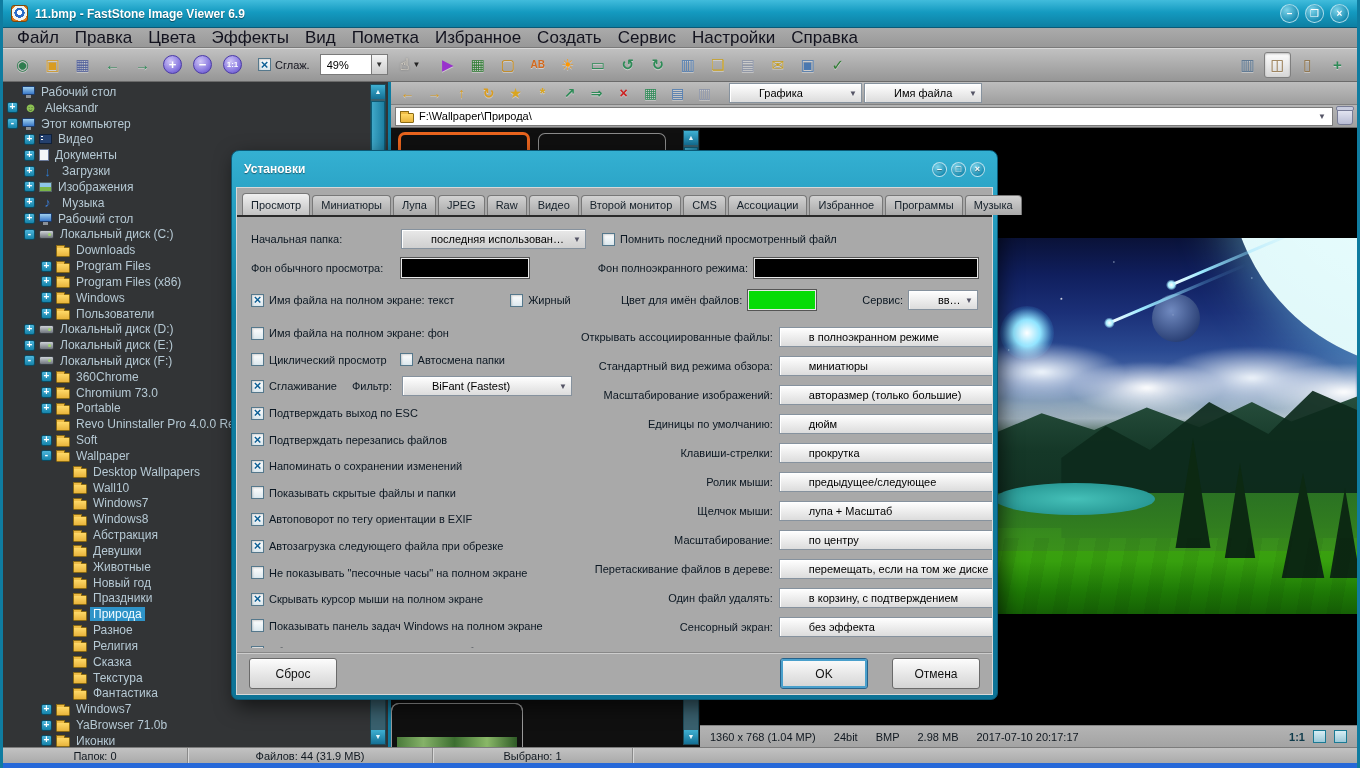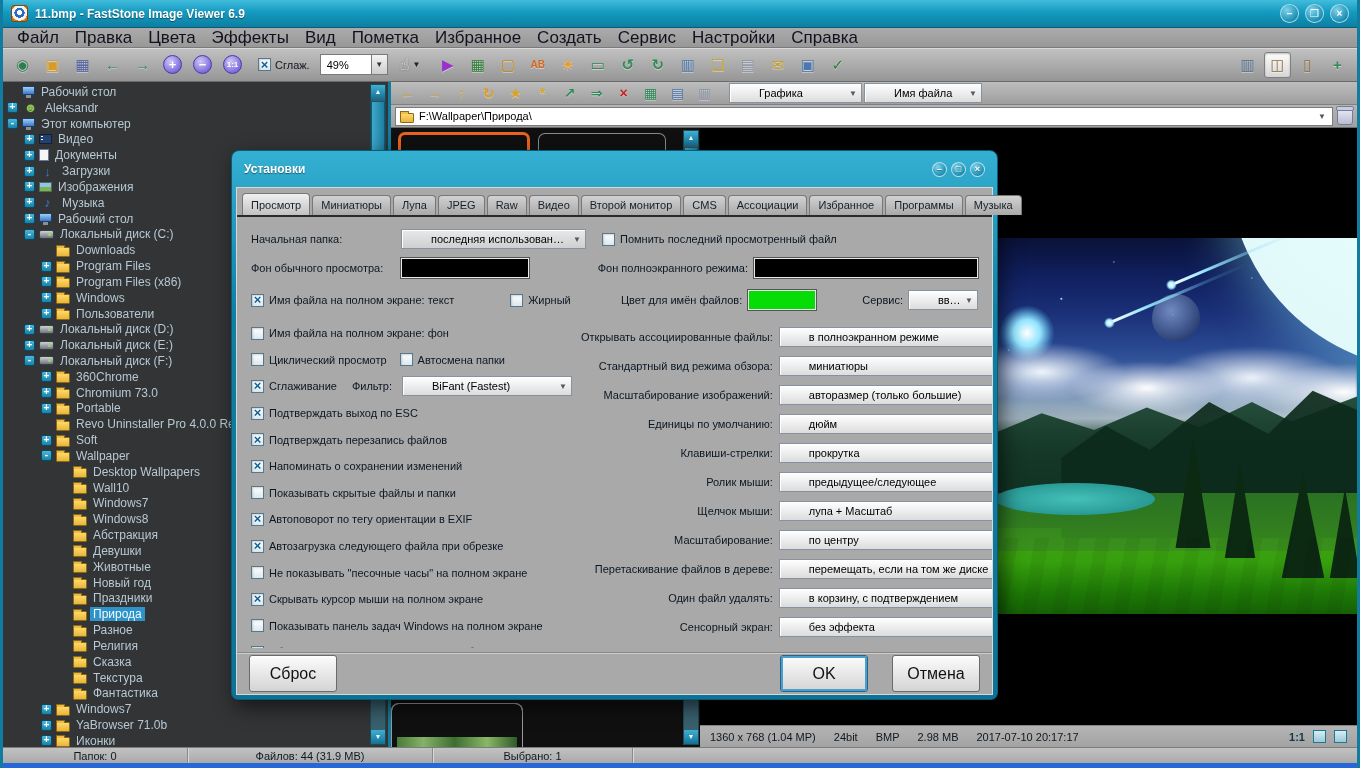--- a/index.html
+++ b/index.html
@@ -164,21 +164,21 @@
   .dlabel{white-space:nowrap;}
   .swatch{height:20px;border:1px solid #e8e8e8;box-shadow:0 0 0 1px #555;}
   .chk{display:flex;align-items:center;gap:5px;white-space:nowrap;}
   .cols{display:flex;margin-top:10px;}
   .lcol{width:330px;flex:none;}
   .rcol{flex:1;margin-top:2px;}
   .chkrow{display:flex;align-items:center;gap:5px;height:26.6px;white-space:nowrap;}
   .optrow{display:flex;align-items:center;height:29px;}
   .optlabel{flex:1;text-align:right;padding-right:6px;white-space:nowrap;}
   .dfoot{height:42px;display:flex;align-items:center;padding:0 12px;border-top:1px solid #888;box-shadow:inset 0 1px 0 #cdcdcd;margin-top:4px;}
-  .btn{min-width:88px;height:37px;background:linear-gradient(#fcfcfc,#d4d4d4);border:1px solid #6a6a6a;border-radius:3px;font-size:16px;display:flex;align-items:center;justify-content:center;color:#111;box-shadow:inset 0 1px 0 rgba(255,255,255,.7);}
+  .btn{min-width:88px;height:31px;background:linear-gradient(#fcfcfc,#d4d4d4);border:1px solid #6a6a6a;border-radius:3px;font-size:12px;display:flex;align-items:center;justify-content:center;color:#111;box-shadow:inset 0 1px 0 rgba(255,255,255,.7);}
   .btn.focused{box-shadow:inset 0 0 0 2px #4aa0cc,inset 0 1px 0 rgba(255,255,255,.7);border-color:#27628a;}
   .footright{margin-left:auto;display:flex;gap:24px;}
   .w185{width:185px;}.w170{width:170px;}.w232{width:232px;}.w70{width:70px;}.w133{width:133px;}.w118{width:118px;}
 </style>
 </head>
 <body>
 
 <div class="screen">
 
   <div class="titlebar">

